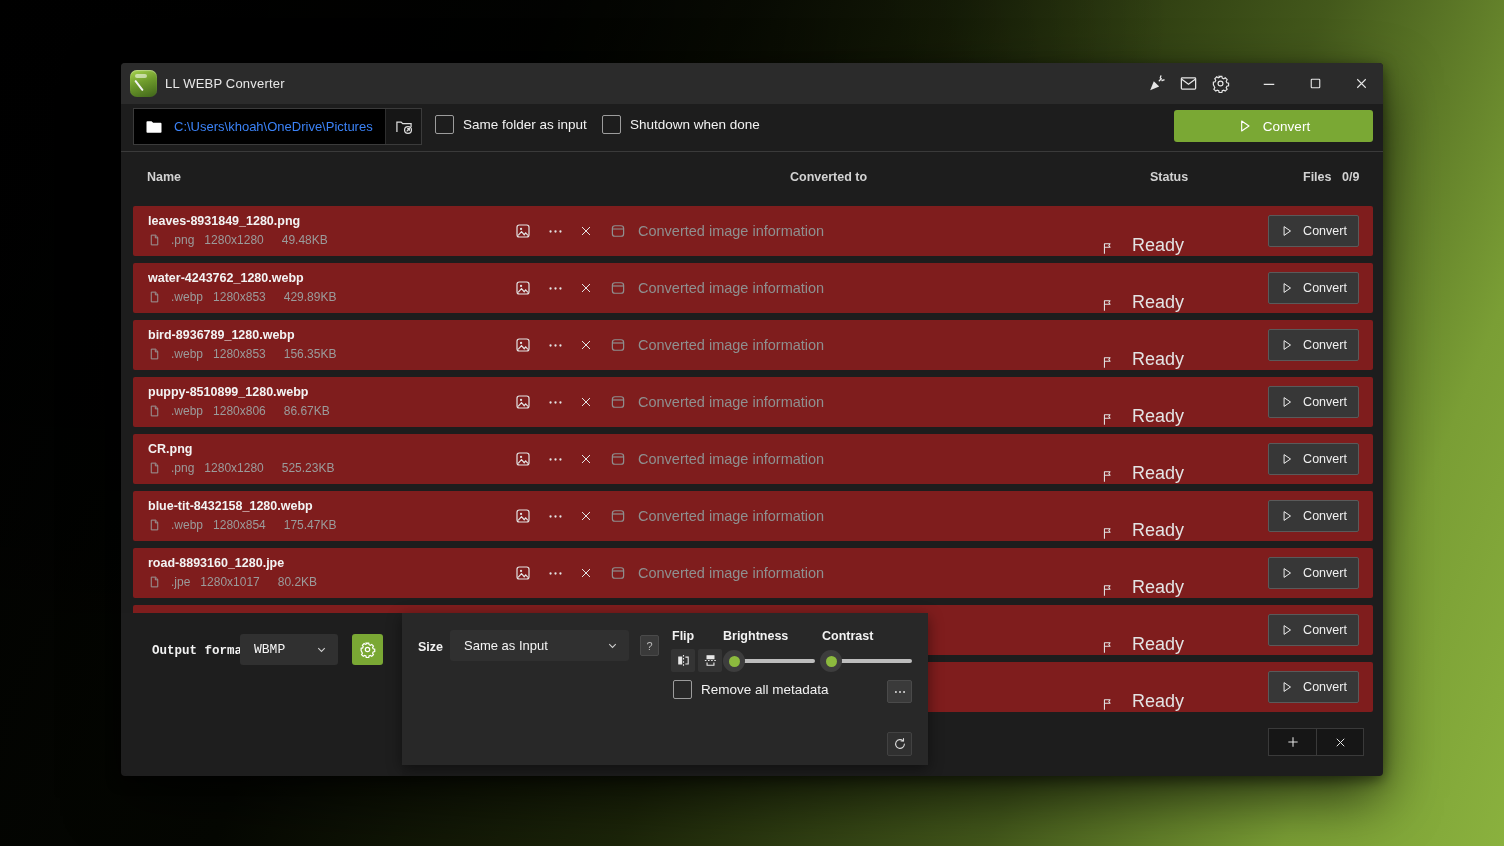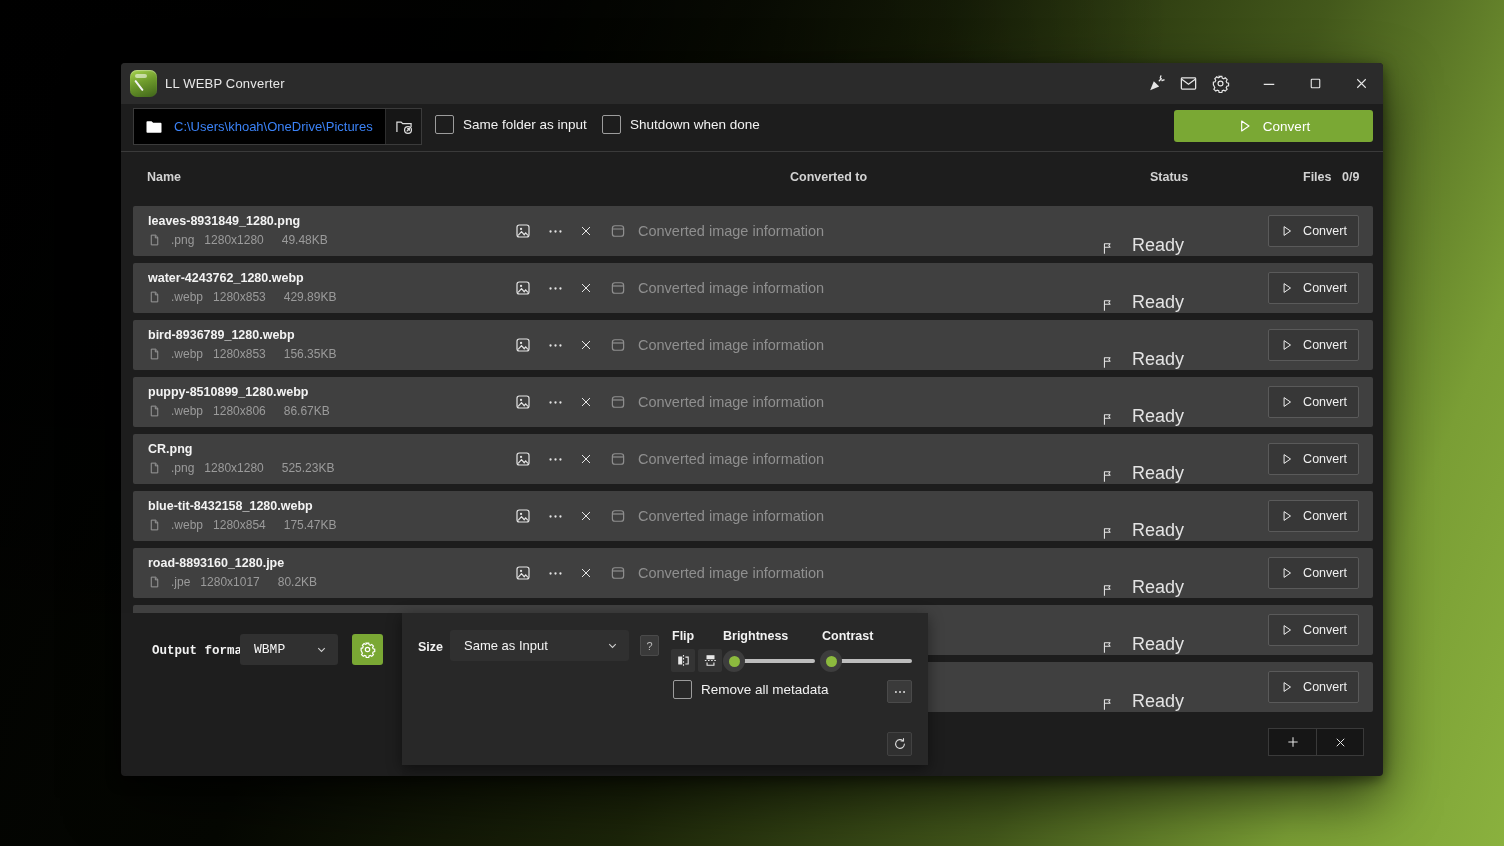--- a/index.html
+++ b/index.html
@@ -53,21 +53,21 @@
     display:flex; align-items:center; justify-content:center; gap:10px; cursor:pointer; }
 
   
   .list-head { position:absolute; left:0; top:90px; width:100%; height:40px; }
   .list-head span { position:absolute; font-size:12.5px; font-weight:bold; color:#d2d2d2; top:17px; }
   .h-name { left:26px; } .h-conv { left:669px; } .h-status { left:994px;margin-left:35px; }
   .h-files { left:1182px; } .h-count { left:1221px; color:#eaeaea;text-align:right; }
 
   
   .rows { position:absolute; left:12px; top:143px; width:1240px; z-index:1; }
-  .row { position:relative; height:50px; margin-bottom:7px; background:#404040; border-radius:2px; }
+  .row { position:relative; height:50px; margin-bottom:7px; background:#7f1d1d; border-radius:2px; }
   .r-name { position:absolute; left:15px; top:8px; font-size:12.5px; font-weight:bold; color:#f3f3f3; }
   .r-meta { position:absolute; left:15px; top:27px; display:flex; align-items:center; gap:10px;
     font-size:12px; color:#9b9b9b; }
   .r-meta .r-size { margin-left:8px; }
   .rbtn { position:absolute; top:11px; width:28px; height:28px; background:transparent; border:none;
     color:#e4e4e4; display:flex; align-items:center; justify-content:center; cursor:pointer; }
   .rbtn.preview { left:376px; } .rbtn.more { left:408px; } .rbtn.remove { left:439px; }
   .conv-info { position:absolute; left:476px; top:0; height:100%; display:flex; align-items:center;
     gap:11px; color:#8f8f8f; font-size:14.5px; }
   .status { position:absolute; left:968px; top:0; height:100%; display:flex; align-items:flex-end;

